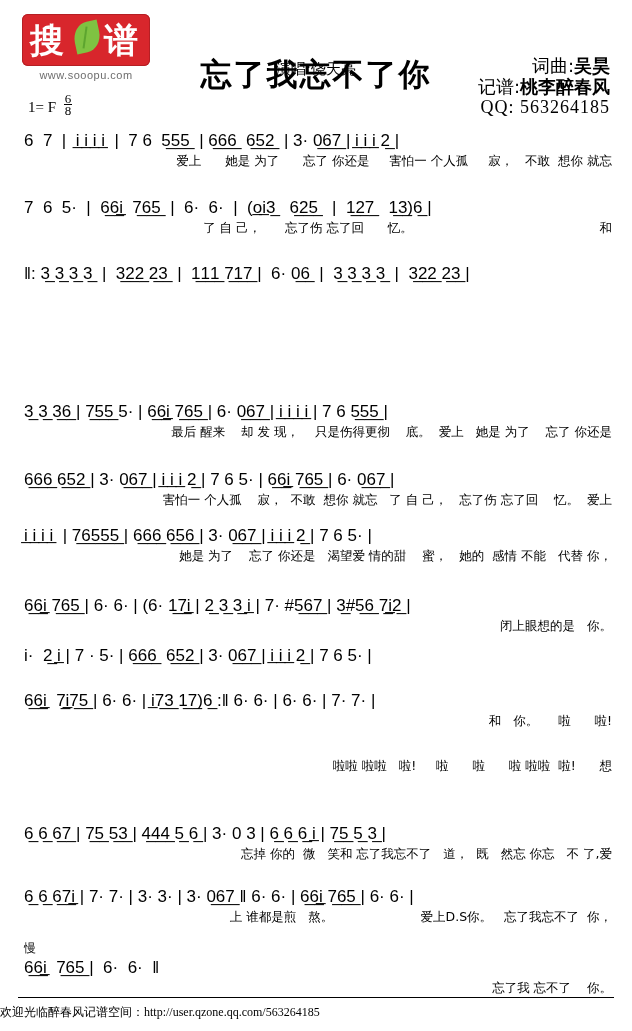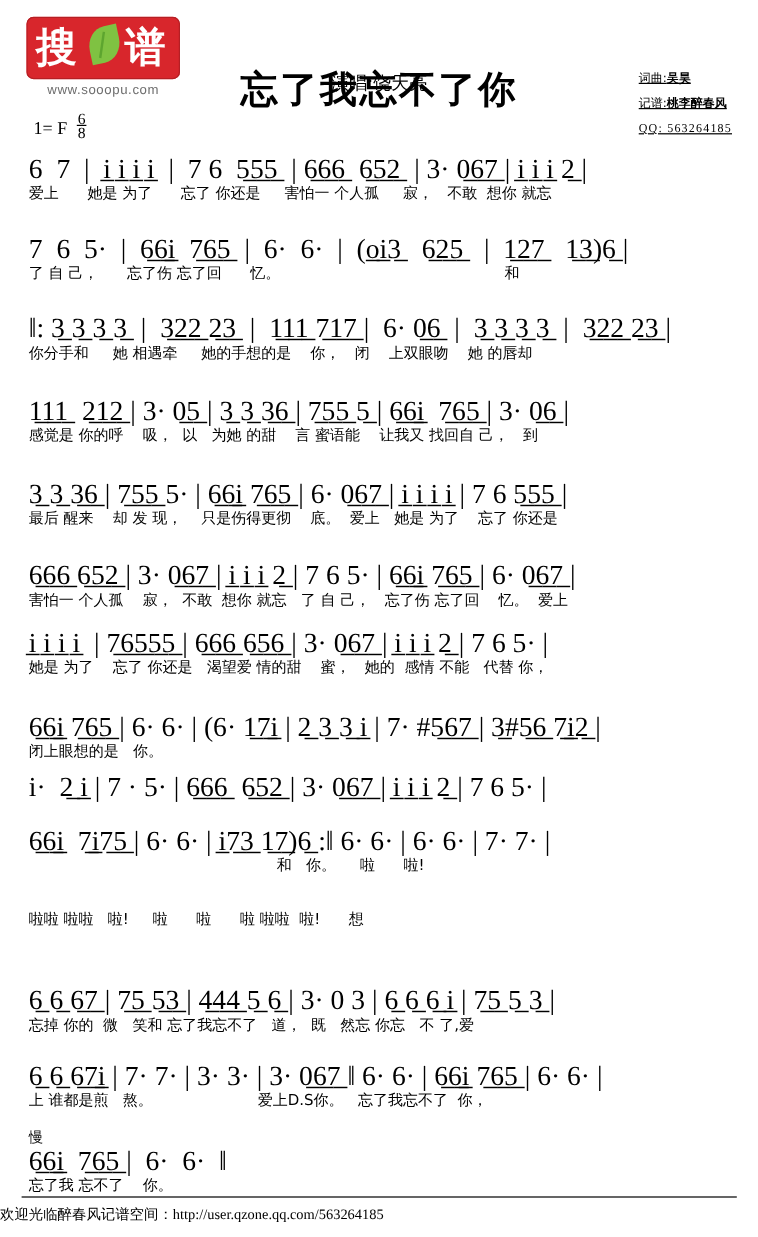--- a/index.html
+++ b/index.html
@@ -45,44 +45,44 @@
     position:absolute;left:0;top:18px;width:632px;text-align:center;
     font-size:31px;font-weight:bold;letter-spacing:2px;
     font-family:"DejaVu Sans", sans-serif;
     margin-top:36px;
   }
   .singer{
     position:absolute;left:0;top:60px;width:632px;text-align:center;
     font-size:15px;font-family:"DejaVu Sans", sans-serif;
   }
   .credits{
-    position:absolute;right:22px;top:55px;text-align:left;
-    font-size:10px;line-height:21px;font-family:"DejaVu Sans", sans-serif;text-decoration:underline;
+    position:absolute;right:22px;top:55px;text-align:right;
+    font-size:18px;line-height:21px;font-family:"DejaVu Sans", sans-serif;
   }
   .credits .name{font-weight:bold;}
   .credits .qq{font-family:"Liberation Serif", serif;letter-spacing:1px;}
 
   
   .keysig{
     position:absolute;left:28px;top:93px;font-size:15px;
     font-family:"Liberation Serif", serif;
   }
   .frac{display:inline-block;vertical-align:-3px;text-align:center;line-height:11px;font-size:13px;margin-left:4px;}
   .frac .num{display:block;border-bottom:1px solid #000;padding:0 1px;}
   .frac .den{display:block;padding:0 1px;}
 
   
   .system{position:absolute;left:24px;width:588px;}
   .notes{
-    font-size:23px;font-family:Liberation Serif, serif;
+    font-size:17px;font-family:Liberation Sans, sans-serif;
     letter-spacing:0px;white-space:pre;height:22px;line-height:22px;
   }
   .lyrics{
     font-size:12.5px;font-family:"DejaVu Sans", sans-serif;
-    white-space:pre;height:18px;line-height:18px;
+    white-space:pre;height:18px;line-height:18px;text-align:right;
   }
   .tempo{font-size:12px;font-family:"DejaVu Sans", sans-serif;}
 
   
   .footer{
     position:absolute;left:0;top:1004px;width:632px;text-align:left;
     font-size:12px;font-family:"Liberation Serif", serif;color:#000;
   }
   .hr{
     position:absolute;left:18px;top:997px;width:596px;height:1px;background:#000;
@@ -128,27 +128,22 @@
     <div class="lyrics">爱上      她是 为了      忘了 你还是     害怕一 个人孤     寂，   不敢  想你 就忘</div>
   </div>
 
   <div class="system" style="top:197px">
     <div class="notes">7  6  5·  |  6̲6̲i̲  7̲6̲5̲  |  6·  6·  |  (o̲i̲3̲   6̲2̲5̲   |  1̲2̲7̲   1̲3̲)6̲ |</div>
     <div class="lyrics">了 自 己，      忘了伤 忘了回      忆。                                               和</div>
   </div>
 
   <div class="system" style="top:263px">
     <div class="notes">‖: 3̲ 3̲ 3̲ 3̲  |  3̲2̲2̲ 2̲3̲  |  1̲1̲1̲ 7̲1̲7̲ |  6· 0̲6̲  |  3̲ 3̲ 3̲ 3̲  |  3̲2̲2̲ 2̲3̲ |</div>
-    <div class="lyrics">你分手和     她 相遇牵     她的手想的是    你，   闭    上双眼吻    她 的唇却</div>
   </div>
 
-  <div class="system" style="top:332px">
-    <div class="notes">1̲1̲1̲  2̲1̲2̲ | 3· 0̲5̲ | 3̲ 3̲ 3̲6̲ | 7̲5̲5̲ 5̲ | 6̲6̲i̲  7̲6̲5̲ | 3· 0̲6̲ |</div>
-    <div class="lyrics">感觉是 你的呼    吸，  以   为她 的甜    言 蜜语能    让我又 找回自 己，   到</div>
-  </div>
 
   <div class="system" style="top:401px">
     <div class="notes">3̲ 3̲ 3̲6̲ | 7̲5̲5̲ 5· | 6̲6̲i̲ 7̲6̲5̲ | 6· 0̲6̲7̲ | i̲ i̲ i̲ i̲ | 7 6 5̲5̲5̲ |</div>
     <div class="lyrics">最后 醒来    却 发 现，    只是伤得更彻    底。  爱上   她是 为了    忘了 你还是</div>
   </div>
 
   <div class="system" style="top:469px">
     <div class="notes">6̲6̲6̲ 6̲5̲2̲ | 3· 0̲6̲7̲ | i̲ i̲ i̲ 2̲ | 7 6 5· | 6̲6̲i̲ 7̲6̲5̲ | 6· 0̲6̲7̲ |</div>
     <div class="lyrics">害怕一 个人孤    寂，  不敢  想你 就忘   了 自 己，   忘了伤 忘了回    忆。  爱上</div>
   </div>

